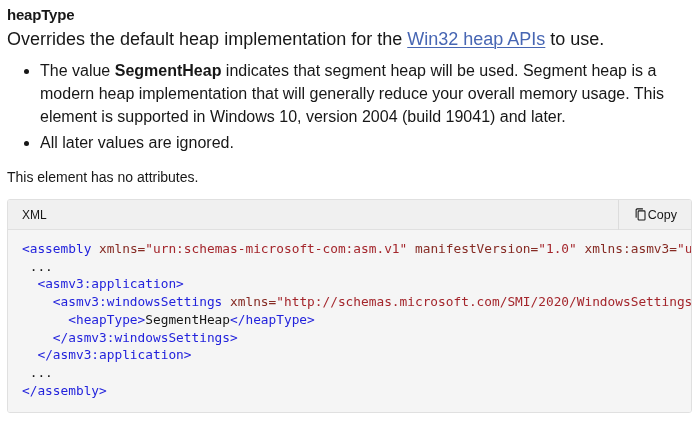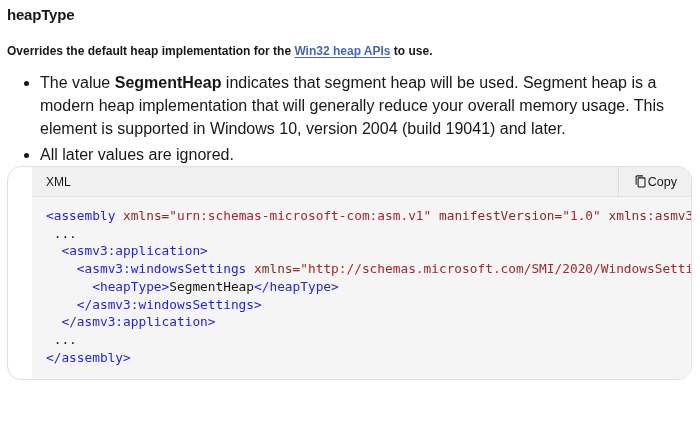--- a/index.html
+++ b/index.html
@@ -8,27 +8,27 @@
     --code-tag:#2323dc; --code-attr:#862b24; --code-str:#a4262c;
   }
   * { box-sizing:border-box; }
   html,body { margin:0; padding:0; }
   body{
     width:700px; height:436px; background:#ffffff; overflow:hidden;
     font-family:"Liberation Sans", sans-serif; color:var(--text);
   }
   main{ padding:2px 8px 0 7px; }
   h2.page-title{ margin:0; font-size:15px; line-height:26px; font-weight:700; letter-spacing:-0.2px; }
-  p.intro{ margin:13px 0 0; font-size:12px; line-height:21px;font-weight:bold; }
+  p.intro{ margin:1px 0 0; font-size:18px; line-height:21px; }
   a.doc-link{ color:var(--link); text-decoration:underline; text-decoration-thickness:1px; text-underline-offset:2px; cursor:pointer; }
   ul.notes{ margin:9px 0 0; padding-left:33px; font-size:16px; line-height:23px; }
   ul.notes li + li{ margin-top:3px; }
   p.attrs-note{ margin:13px 0 0; font-size:14px; line-height:21px; }
   section.code-block{
-    border:1px solid var(--border); border-radius:14px; overflow:hidden;padding-left:24px;
+    margin-top:11px; border:1px solid var(--border); border-radius:3px; overflow:hidden;
   }
   .code-header{
     height:30px; background:var(--code-header-bg); border-bottom:1px solid var(--border);
     display:flex; align-items:center; justify-content:space-between;
   }
   .lang-label{ font-size:12px; padding-left:14px; color:var(--text); }
   .copy-btn{
     height:30px; display:flex; align-items:center; gap:0; padding:0 14px;
     background:transparent; border:none; border-left:1px solid #dcdcdc;
     font-family:inherit; font-size:12.5px; color:var(--text); cursor:pointer;
@@ -52,20 +52,21 @@
 <main>
   <h2 class="page-title">heapType</h2>
 
   <p class="intro"><span>Overrides the default heap implementation for the </span><a class="doc-link">Win32 heap APIs</a><span> to use.</span></p>
 
   <ul class="notes">
     <li><span>The value </span><strong>SegmentHeap</strong><span> indicates that segment heap will be used. Segment heap is a modern heap implementation that will generally reduce your overall memory usage. This element is supported in Windows 10, version 2004 (build 19041) and later.</span></li>
     <li>All later values are ignored.</li>
   </ul>
 
+  <p class="attrs-note">This element has no attributes.</p>
 
   <section class="code-block">
     <div class="code-header">
       <span class="lang-label">XML</span>
       <button class="copy-btn">
         <span>
             <svg width="15" height="15" viewBox="0 0 24 24" fill="none" stroke="currentColor" stroke-width="1.7" stroke-linejoin="round" stroke-linecap="round">
           <rect x="8.2" y="6.2" width="11" height="14.6" rx="1.4"></rect>
           <path d="M5 16.5V4.6A1.6 1.6 0 0 1 6.6 3H15.2"></path>
         </svg>

